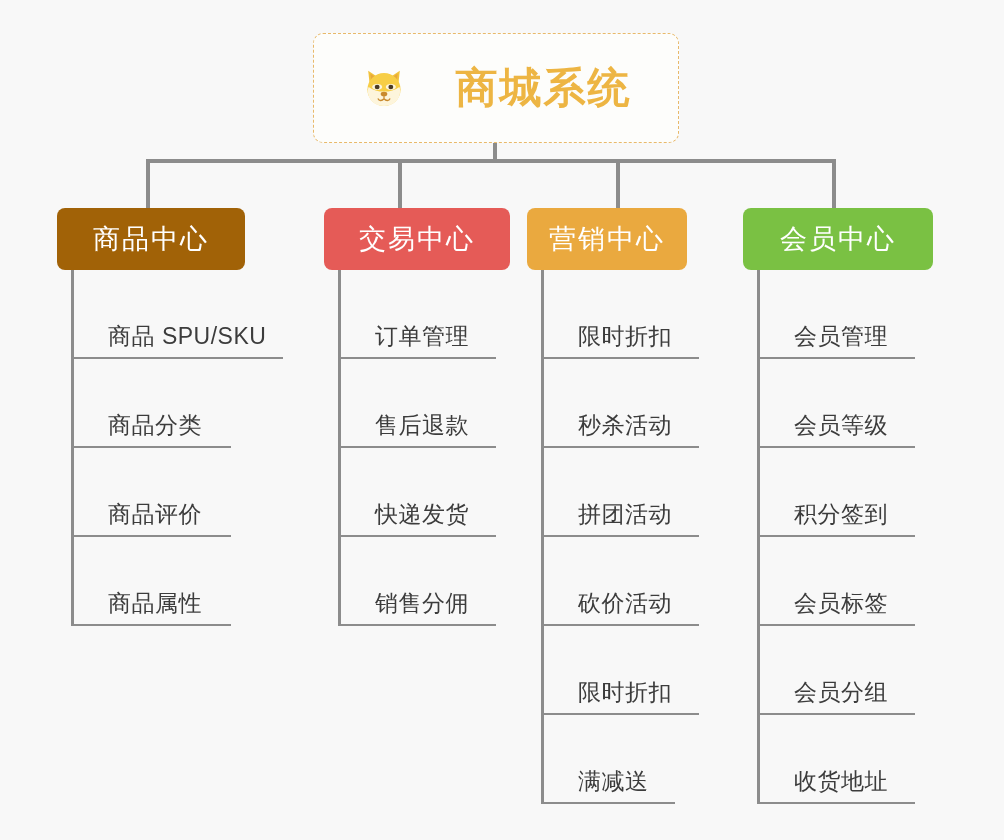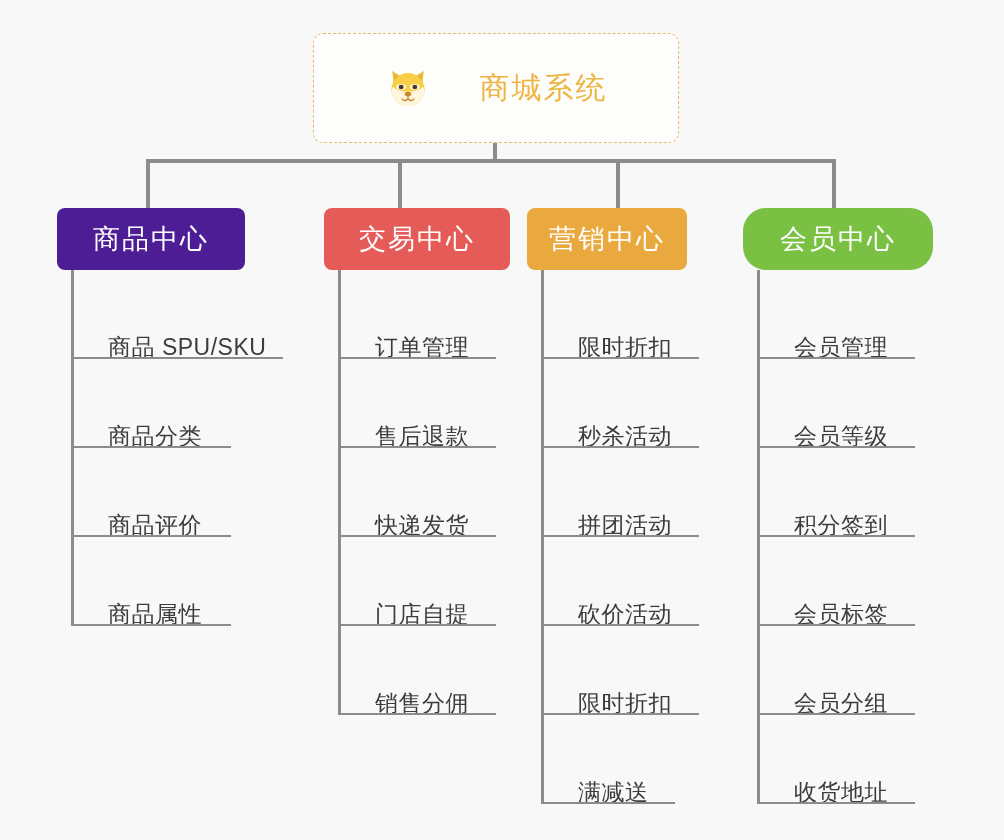--- a/index.html
+++ b/index.html
@@ -35,24 +35,24 @@
     justify-content: center;
     gap: 14px;
   }
   .root-emoji {
     font-size: 44px;
     line-height: 1;
     display: block;
   }
   .root-emoji svg { display: block; }
   .root-title {
-    font-size: 30px;
+    font-size: 42px;
     color: #edb543;
     letter-spacing: 2px;
-    font-weight: 400;
+    font-weight: 700;
     white-space: nowrap;
     margin-left: 35px;
   }
 
   
   .conn {
     position: absolute;
     background: #8c8c8c;
   }
   .trunk {
@@ -94,41 +94,42 @@
     align-items: center;
     justify-content: center;
     color: #ffffff;
     font-size: 27px;
     letter-spacing: 2px;
     white-space: nowrap;
   }
   .col-1 .cat-box { width: 188px; }
   .col-2 .cat-box { width: 186px; }
   .col-3 .cat-box { width: 160px; }
-  .col-4 .cat-box { width: 190px; border-radius: 23px; }
+  .col-4 .cat-box { width: 190px; }
 
   
   .leaf-list {
     position: relative;
     margin-left: 14px;
     padding-left: 0;
     border-left: 3px solid #8c8c8c;
     margin-top: 0;
   }
   .leaf-item {
     position: relative;
     height: 89px;
     display: flex;
     align-items: flex-end;
     padding-left: 34px;
   }
   .leaf-item .leaf-label {
     font-size: 23px;
     color: #3c3c3c;
     line-height: 1;
+    padding-bottom: 11px;
     white-space: nowrap;
     letter-spacing: 0.5px;
   }
   .leaf-item .leaf-underline {
     position: absolute;
     left: -3px;
     bottom: 0;
     height: 2px;
     background: #8c8c8c;
   }
@@ -161,21 +162,21 @@
   </div>
 
   <div class="conn trunk" style="background: rgb(140, 140, 140);"></div>
   <div class="conn bus" style="background: rgb(140, 140, 140);"></div>
   <div class="conn drop drop-1" style="background: rgb(140, 140, 140);"></div>
   <div class="conn drop drop-2" style="background: rgb(140, 140, 140);"></div>
   <div class="conn drop drop-3" style="background: rgb(140, 140, 140);"></div>
   <div class="conn drop drop-4" style="background: rgb(140, 140, 140);"></div>
 
   <div class="column col-1">
-    <div class="cat-box" style="background: #4c1d95;">
+    <div class="cat-box" style="background: #a16207;">
       <span>商品中心</span>
     </div>
     <div class="leaf-list">
       <div class="leaf-item">
         <span class="leaf-label">商品 SPU/SKU</span>
         <span class="leaf-underline" style="width: 212px;"></span>
       </div>
       <div class="leaf-item">
         <span class="leaf-label">商品分类</span>
         <span class="leaf-underline" style="width: 160px;"></span>
@@ -202,24 +203,20 @@
       </div>
       <div class="leaf-item">
         <span class="leaf-label">售后退款</span>
         <span class="leaf-underline" style="width: 158px;"></span>
       </div>
       <div class="leaf-item">
         <span class="leaf-label">快递发货</span>
         <span class="leaf-underline" style="width: 158px;"></span>
       </div>
       <div class="leaf-item">
-        <span class="leaf-label">门店自提</span>
-        <span class="leaf-underline" style="width: 158px;"></span>
-      </div>
-      <div class="leaf-item">
         <span class="leaf-label">销售分佣</span>
         <span class="leaf-underline" style="width: 158px;"></span>
       </div>
     </div>
   </div>
 
   <div class="column col-3">
     <div class="cat-box" style="background: rgb(234, 169, 63);">
       <span>营销中心</span>
     </div>

